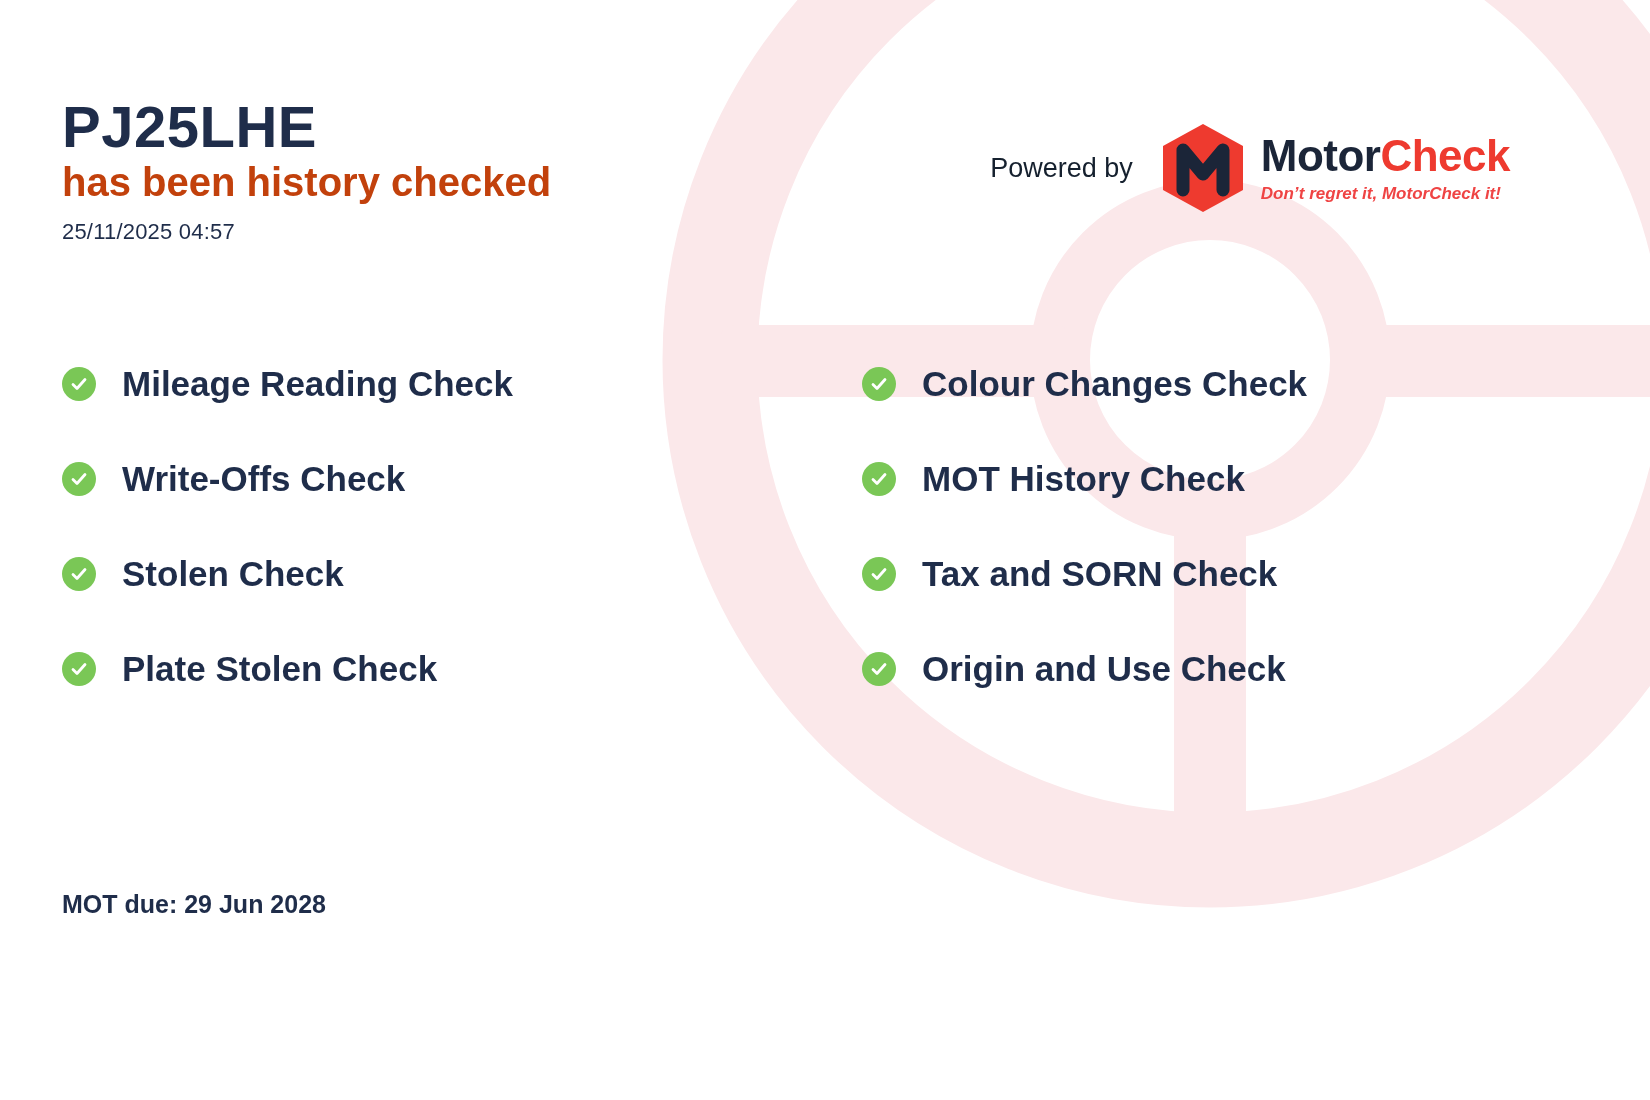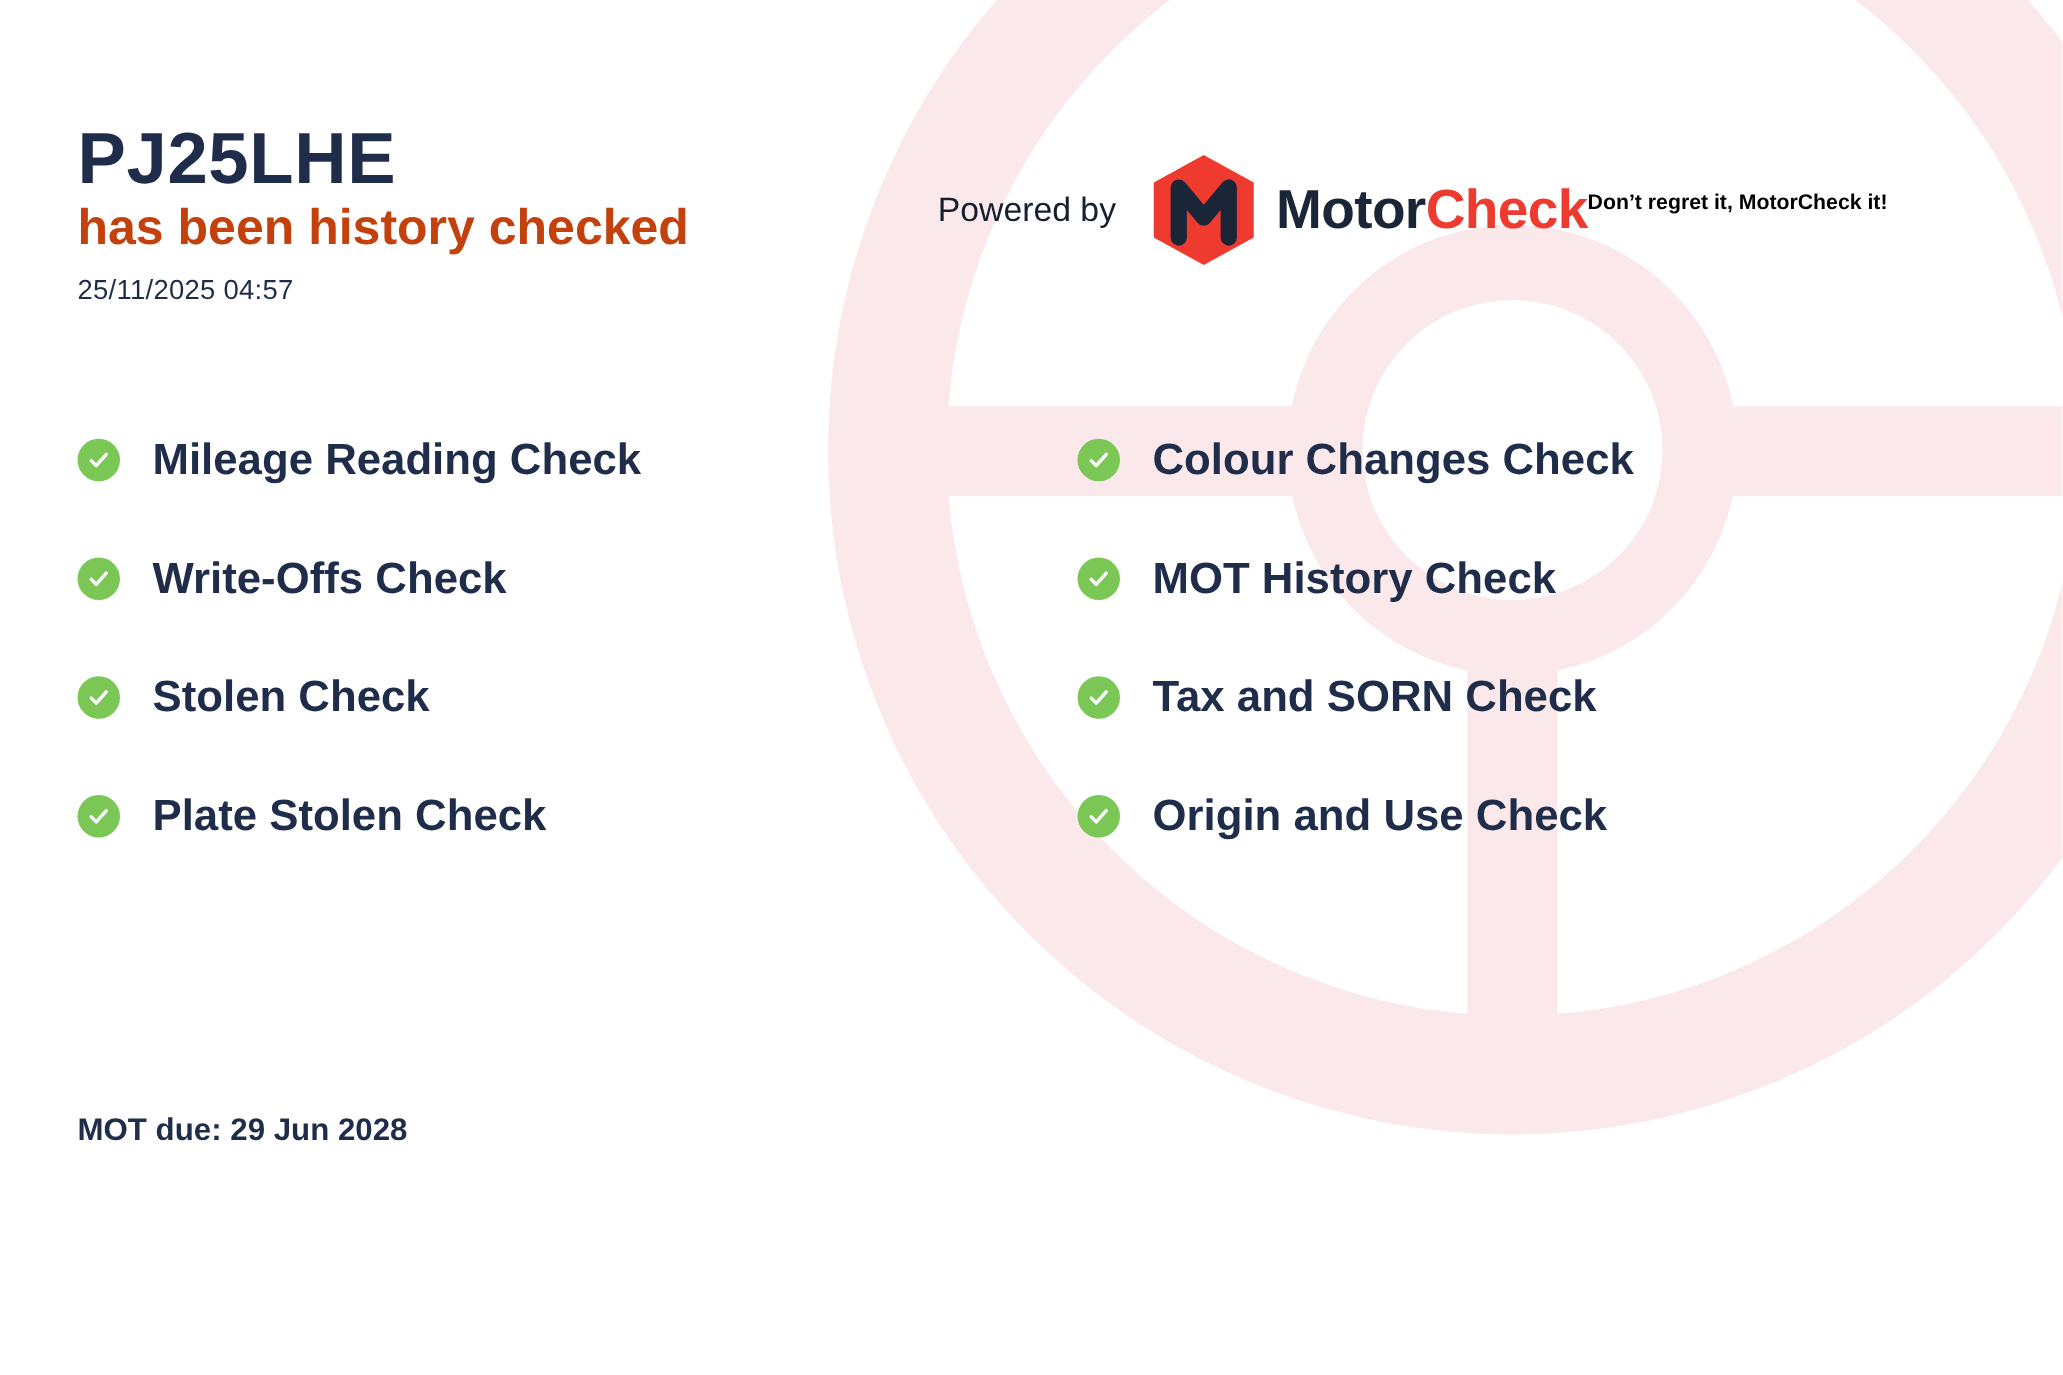--- a/index.html
+++ b/index.html
@@ -78,44 +78,46 @@
     align-items: center;
     gap: 14px;
   }
   .logo-mark {
     width: 88px;
     height: 92px;
     position: relative;
   }
   .logo-text {
     display: flex;
+    flex-direction: column;
     justify-content: center;
     line-height: 1;
   }
   .logo-word {
     font-size: 44px;
     font-weight: bold;
     letter-spacing: -0.5px;
     white-space: nowrap;
   }
   .logo-word .motor { color: #1b2538; }
   .logo-word .check { color: #ee3a2f; }
   .logo-tag {
     font-size: 17px;
     font-weight: bold;
-    color: #000000;
+    color: #ef4444;
     margin-top: 7px;
     white-space: nowrap;
+    font-style: italic;
   }
 
   
   .checks {
     position: absolute;
     left: 62px;
-    top: 320px;
+    top: 336px;
     width: 1480px;
     display: flex;
     gap: 0;
   }
   .col {
     display: flex;
     flex-direction: column;
   }
   .col-left { width: 800px; }
   .col-right { width: 680px; }

